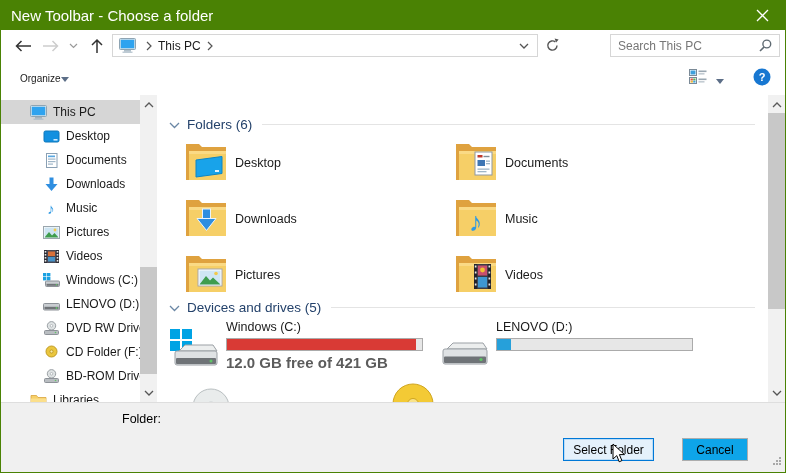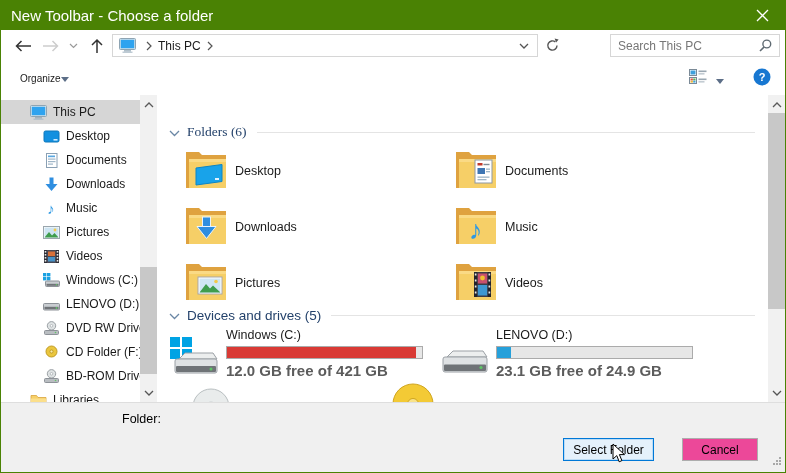--- a/index.html
+++ b/index.html
@@ -45,21 +45,21 @@
   .vscroll .arr{position:absolute;left:0;width:17px;height:17px;display:flex;align-items:center;justify-content:center;}
   .vscroll .arr.up{top:1px;}
   .vscroll .arr.down{bottom:1px;}
   .vscroll .thumb{position:absolute;left:0;width:17px;background:#c8c8c8;}
   #side-scroll{left:139px;}
   #side-scroll .thumb{top:172px;height:107px;}
   #main-scroll{right:0;}
   #main-scroll .thumb{top:18px;height:196px;}
   .main{position:absolute;left:156px;top:0;width:610px;height:307px;overflow:hidden;}
   .sec-head{display:flex;align-items:center;height:18px;padding:0 12px;}
-  .sec-head.first{margin-top:28px;font-family:Liberation Serif, serif;}
+  .sec-head.first{margin-top:20px;}
   .sec-head.second{margin-top:0;}
   .sec-title{font-size:13.5px;color:#24426b;margin-left:7px;white-space:nowrap;}
   .sec-rule{flex:1;height:1px;background:#e4e4e4;margin-left:10px;}
   .tiles{display:grid;grid-template-columns:270px 270px;row-gap:10px;padding-left:27px;margin-top:7px;}
   .tile{display:flex;align-items:center;height:46px;}
   .tile .lbl{margin-left:7px;font-size:12.5px;color:#1a1a1a;}
   .drives{display:flex;padding-left:12px;margin-top:2px;}
   .drive{width:270px;display:flex;}
   .drive .ic{width:57px;flex:none;display:flex;align-items:flex-end;padding-top:4px;}
   .drive .info{padding-top:2px;}
@@ -71,21 +71,21 @@
   #disc-silver{left:35px;top:293px;}
   #disc-gold{left:235px;top:288px;}
   
   .footer{position:absolute;left:0;top:401px;right:0;height:70px;background:#f0f0f0;border-top:1px solid #dedede;}
   .folder-label{position:absolute;left:121px;top:9px;font-size:12.5px;color:#000;}
   .folder-input{position:absolute;left:156px;top:3px;width:611px;height:23px;box-sizing:border-box;
                 border:2px solid #0078d7;font:12px "Liberation Sans",sans-serif;color:#000;padding:1px 4px;outline:none;}
   .btn{position:absolute;top:35px;height:23px;box-sizing:border-box;display:flex;align-items:center;justify-content:center;
        font:12px "Liberation Sans",sans-serif;color:#000;cursor:default;}
   #btn-select{left:562px;width:91px;background:#e5f1fb;border:1px solid #0078d7;box-shadow:inset 0 0 0 1px #bcdcf5;}
-  #btn-cancel{left:681px;width:76px;background:#ec4899;border:1px solid #adadad;}
+  #btn-cancel{left:681px;width:66px;background:#0ea5e9;border:1px solid #adadad;}
   .cursor{position:absolute;left:611px;top:442px;z-index:50;}
   .grip{position:absolute;right:3px;bottom:3px;}
 </style>
 </head>
 <body>
 
 <div class="window">
 
   <div class="titlebar">
     <span class="title">New Toolbar - Choose a folder</span>
@@ -491,21 +491,20 @@
                 <rect x="4" y="20" width="44" height="15" rx="2" fill="#dfe2e4" stroke="#9ba0a5"></rect>
                 <rect x="5" y="27.5" width="42" height="6.5" rx="1" fill="#6f7377"></rect>
                 <circle cx="42" cy="30.5" r="1.6" fill="#5ec666"></circle>
               </svg>
             </span>
             <span class="info">
               <div class="name">LENOVO (D:)</div>
               <div class="bar">
                 <div class="fill" style="width: 7%; background: rgb(38, 160, 218);"></div>
               </div>
-              <div class="free">23.1 GB free of 24.9 GB</div>
             </span>
           </div>
         </div>
 
       <span class="disc" id="disc-silver"><svg width="38" height="38" viewBox="0 0 38 38">
             <circle cx="19" cy="19" r="18" fill="#e9ecec" stroke="#b9bfc1"></circle>
             <circle cx="19" cy="19" r="5" fill="#f8fafa" stroke="#c6cbcd"></circle>
           </svg></span>
       <span class="disc" id="disc-gold"><svg width="42" height="42" viewBox="0 0 42 42">
             <circle cx="21" cy="21" r="20" fill="#f3ca35" stroke="#cfa51f"></circle>

